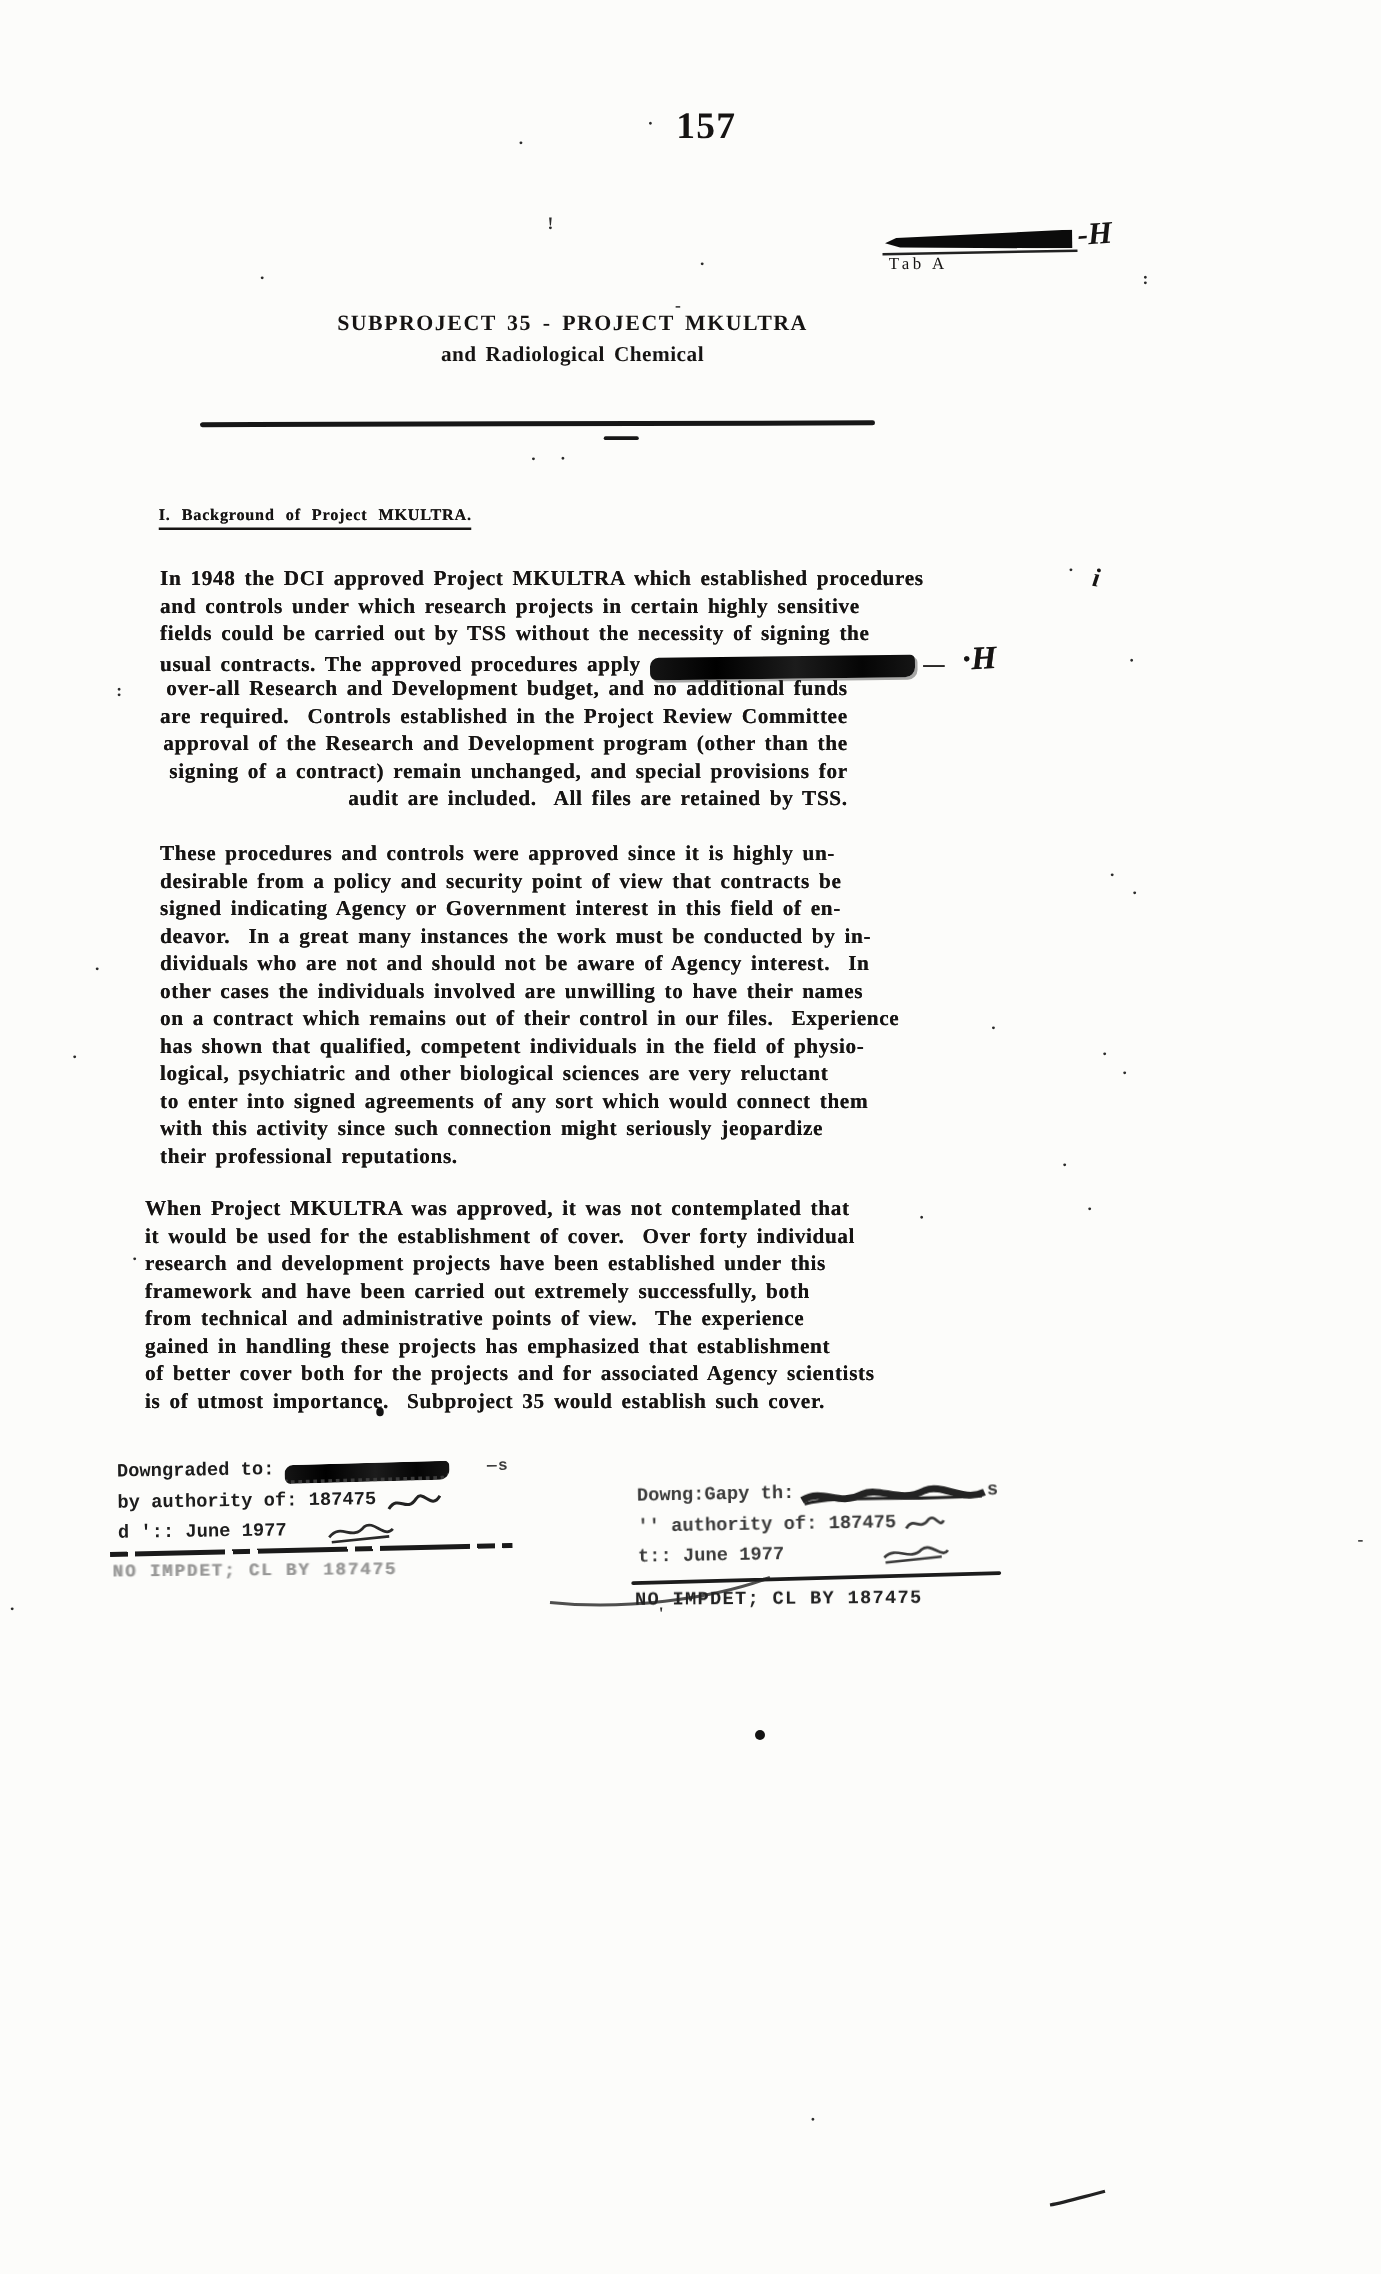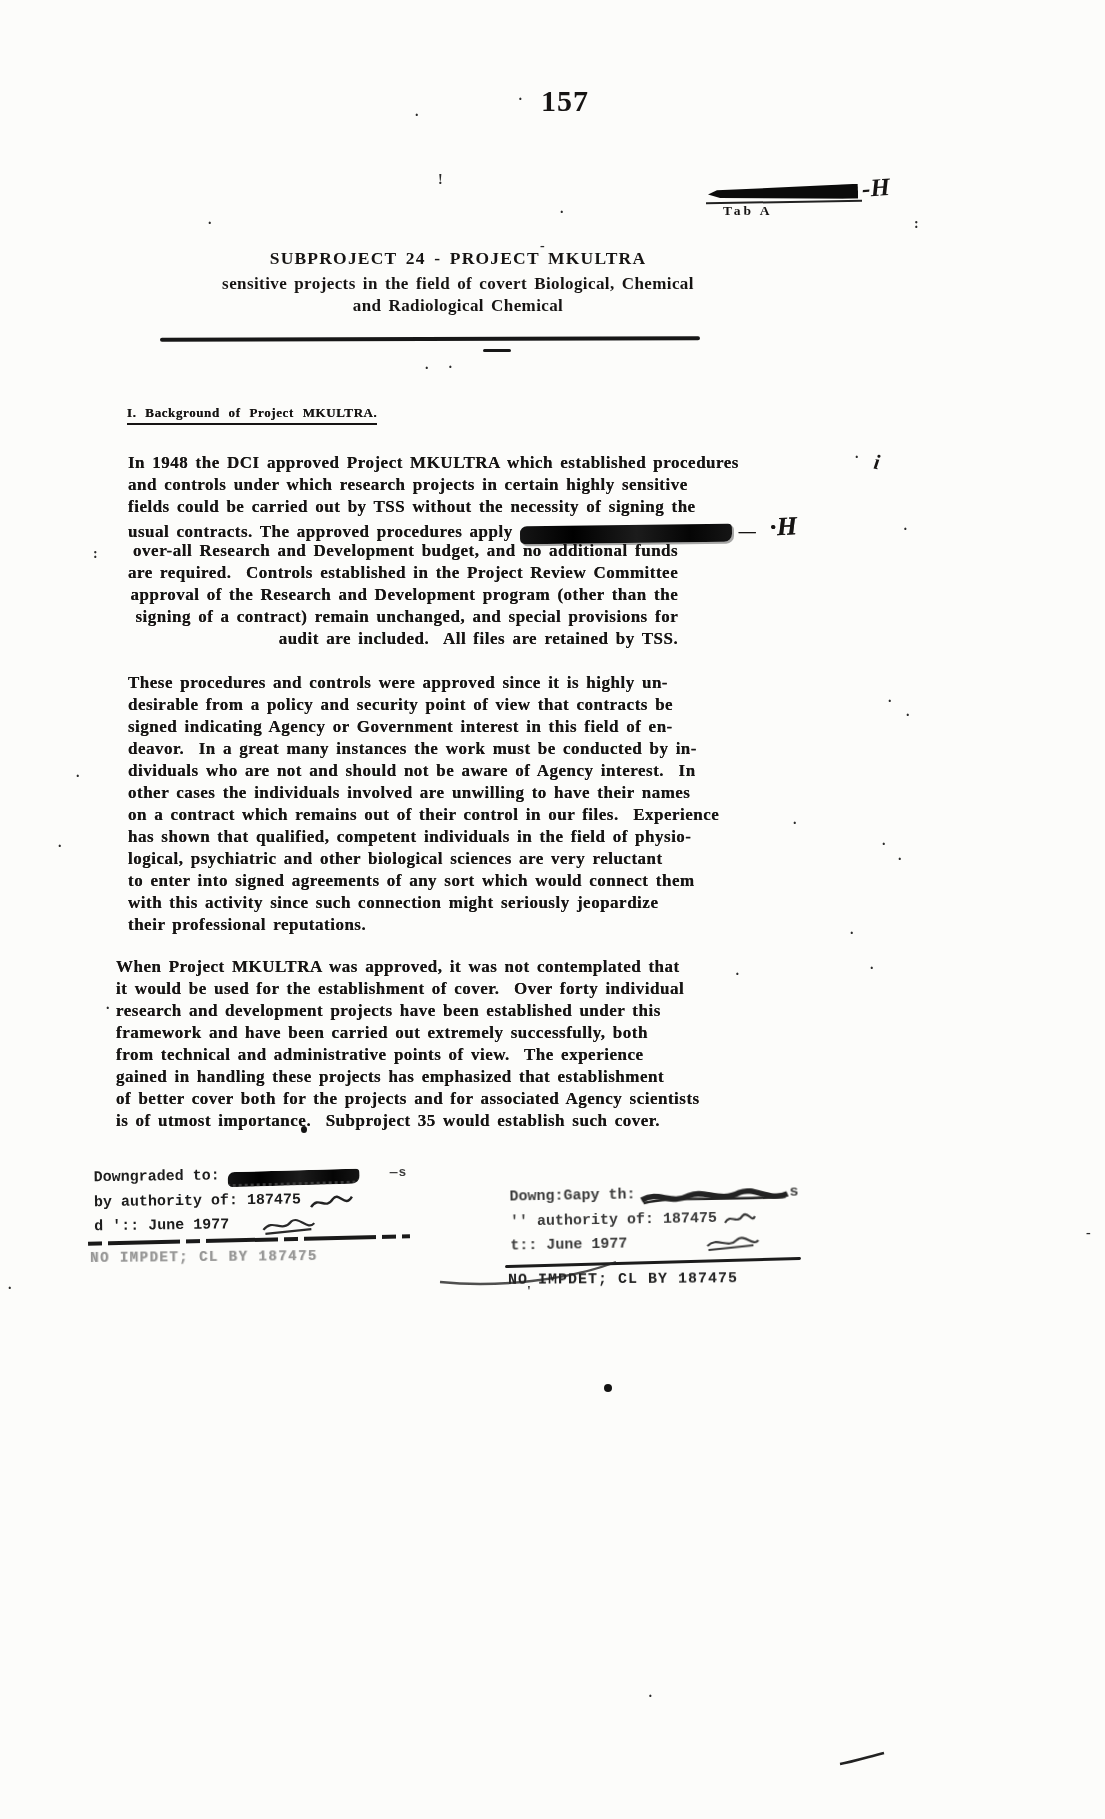--- a/index.html
+++ b/index.html
@@ -27,21 +27,21 @@
   }
   .redact{
     display:inline-block;background:linear-gradient(90deg,#151515,#000 25%,#1c1c1c 55%,#050505 80%,#151515);
     border-radius:7px 4px 8px 5px;vertical-align:middle;
   }
   .redact-inline{width:212px;height:18px;margin-left:7px;transform:rotate(-.7deg) translateY(1px);
     box-shadow:2px 2px 0 rgba(10,10,10,.35);}
   .hand{font-style:italic;font-weight:700;display:inline-block;}
   .tab-bar{background:#0b0b0b;clip-path:polygon(0% 55%,6% 28%,100% 0%,100% 100%,8% 80%);transform:rotate(-1deg);}
   .tab-underline{background:#222;transform:rotate(-1deg);}
-  .tab-label{font-size:13.5px;font-weight:700;letter-spacing:3px;margin-left:12px;}
+  .tab-label{font-size:13.5px;font-weight:400;letter-spacing:3px;}
   .stamp{
     font-family:"Liberation Mono","DejaVu Sans Mono",monospace;
     font-weight:700;font-size:15px;color:#1d1d1d;
   }
   .stamp .line{height:24.5px;display:flex;align-items:flex-start;}
   .stamp-right{color:#2a2a2a;opacity:.92;filter:blur(.2px);}
   .redact-stamp{width:132px;height:11px;margin:4px 0 0 8px;border-bottom:3px dotted #3a3a3a;padding-bottom:1px;transform:rotate(-.8deg);}
   .sep-dashed{
     height:3.5px;transform:rotate(-1.3deg);
     background:repeating-linear-gradient(90deg,#1a1a1a 0 14px,rgba(0,0,0,0) 14px 20px,#1a1a1a 20px 92px,rgba(0,0,0,0) 92px 98px);
@@ -66,22 +66,21 @@
 <body>
 
 <div class="abs page-num" style="left:510px;top:84px;width:110px;">157</div>
 
 <div class="abs tab-bar" style="left:708px;top:185px;width:150px;height:15px;"></div>
 <div class="abs tab-underline" style="left:706px;top:201px;width:156px;height:2px;"></div>
 <div class="abs tab-label" style="left:711px;top:203px;">Tab A</div>
 <div class="abs hand" style="left:862px;top:174px;font-size:25px;transform:rotate(-4deg);">-H</div>
 
 <div class="abs title-block" style="left:128px;top:248px;">
-  <div class="title-line1">SUBPROJECT 24 - PROJECT MKULTRA</div>
-  <div class="title-sub">sensitive projects in the field of covert Biological, Chemical</div>
+  <div class="title-line1">SUBPROJECT 35 - PROJECT MKULTRA</div>
   <div class="title-sub">and Radiological Chemical</div>
 </div>
 <div class="abs rule" style="left:160px;top:337px;width:540px;height:4px;transform:rotate(-.15deg);"></div>
 <div class="abs rule" style="left:483px;top:349px;width:28px;height:3px;"></div>
 
 <div class="abs" style="left:127px;top:403px;">
   <span class="heading">I.  Background of Project MKULTRA.</span>
 </div>
 
 <div class="abs body-text" style="left:128px;top:452px;">In 1948 the DCI approved Project MKULTRA which established procedures

